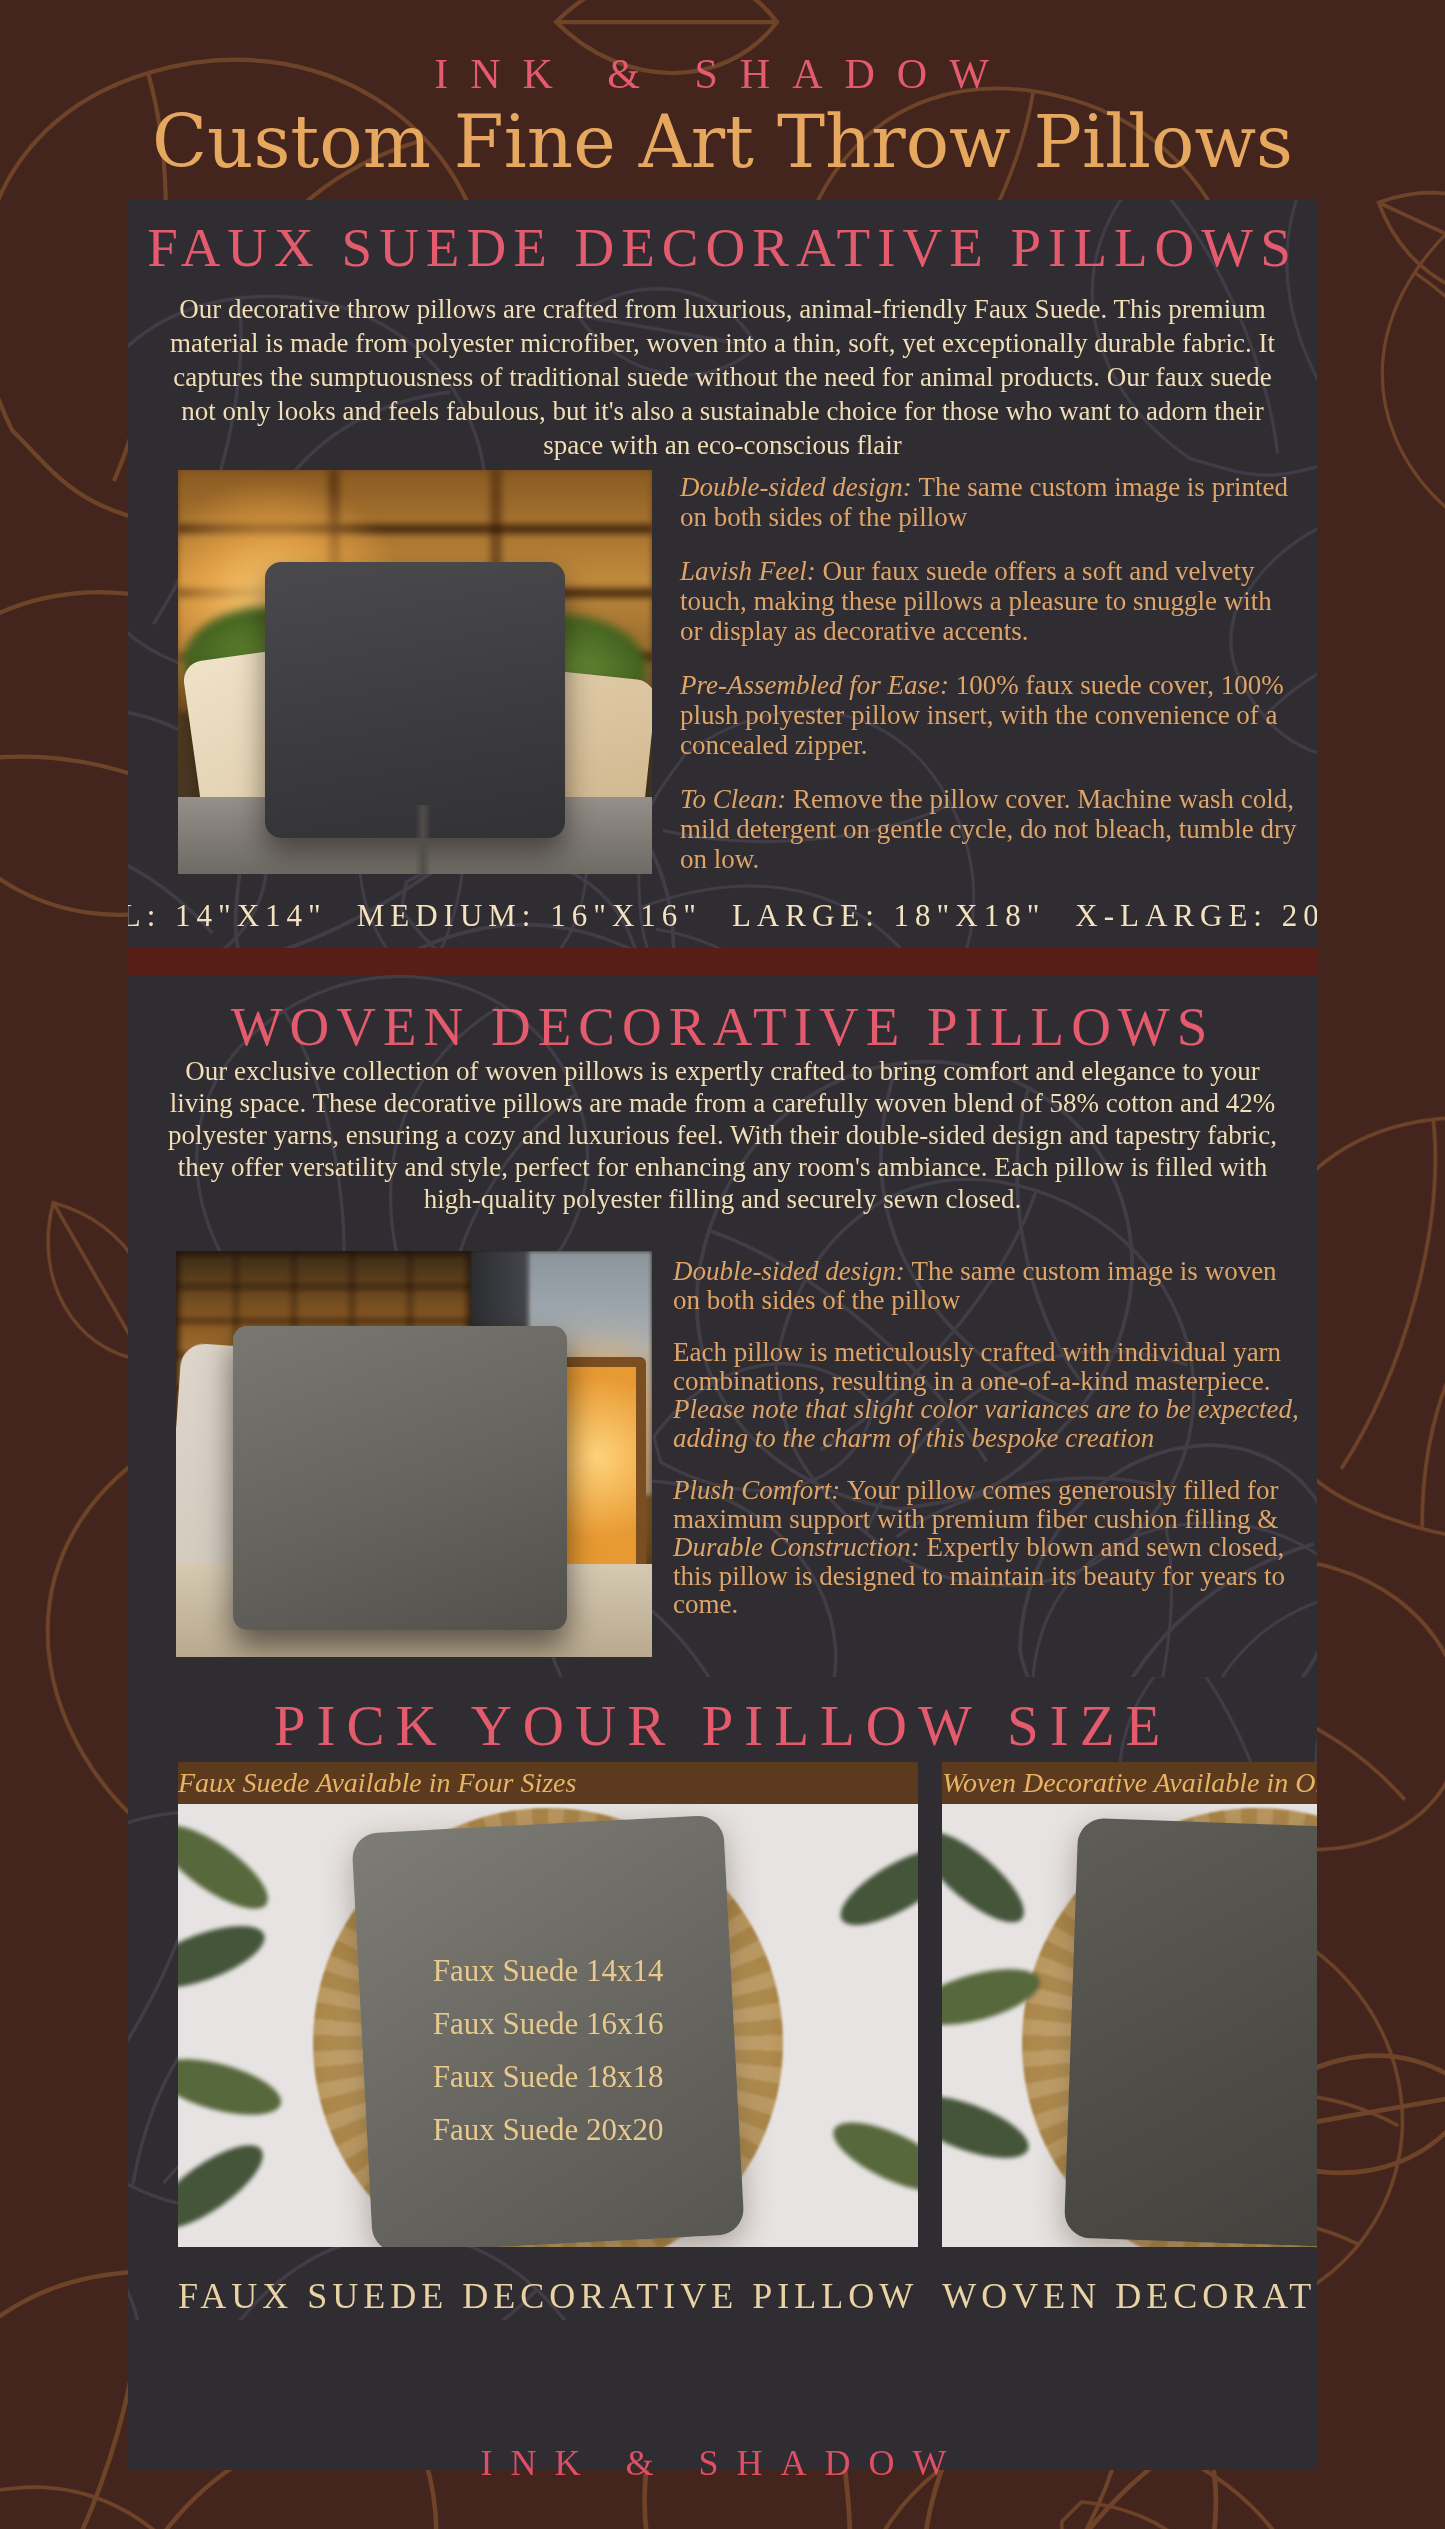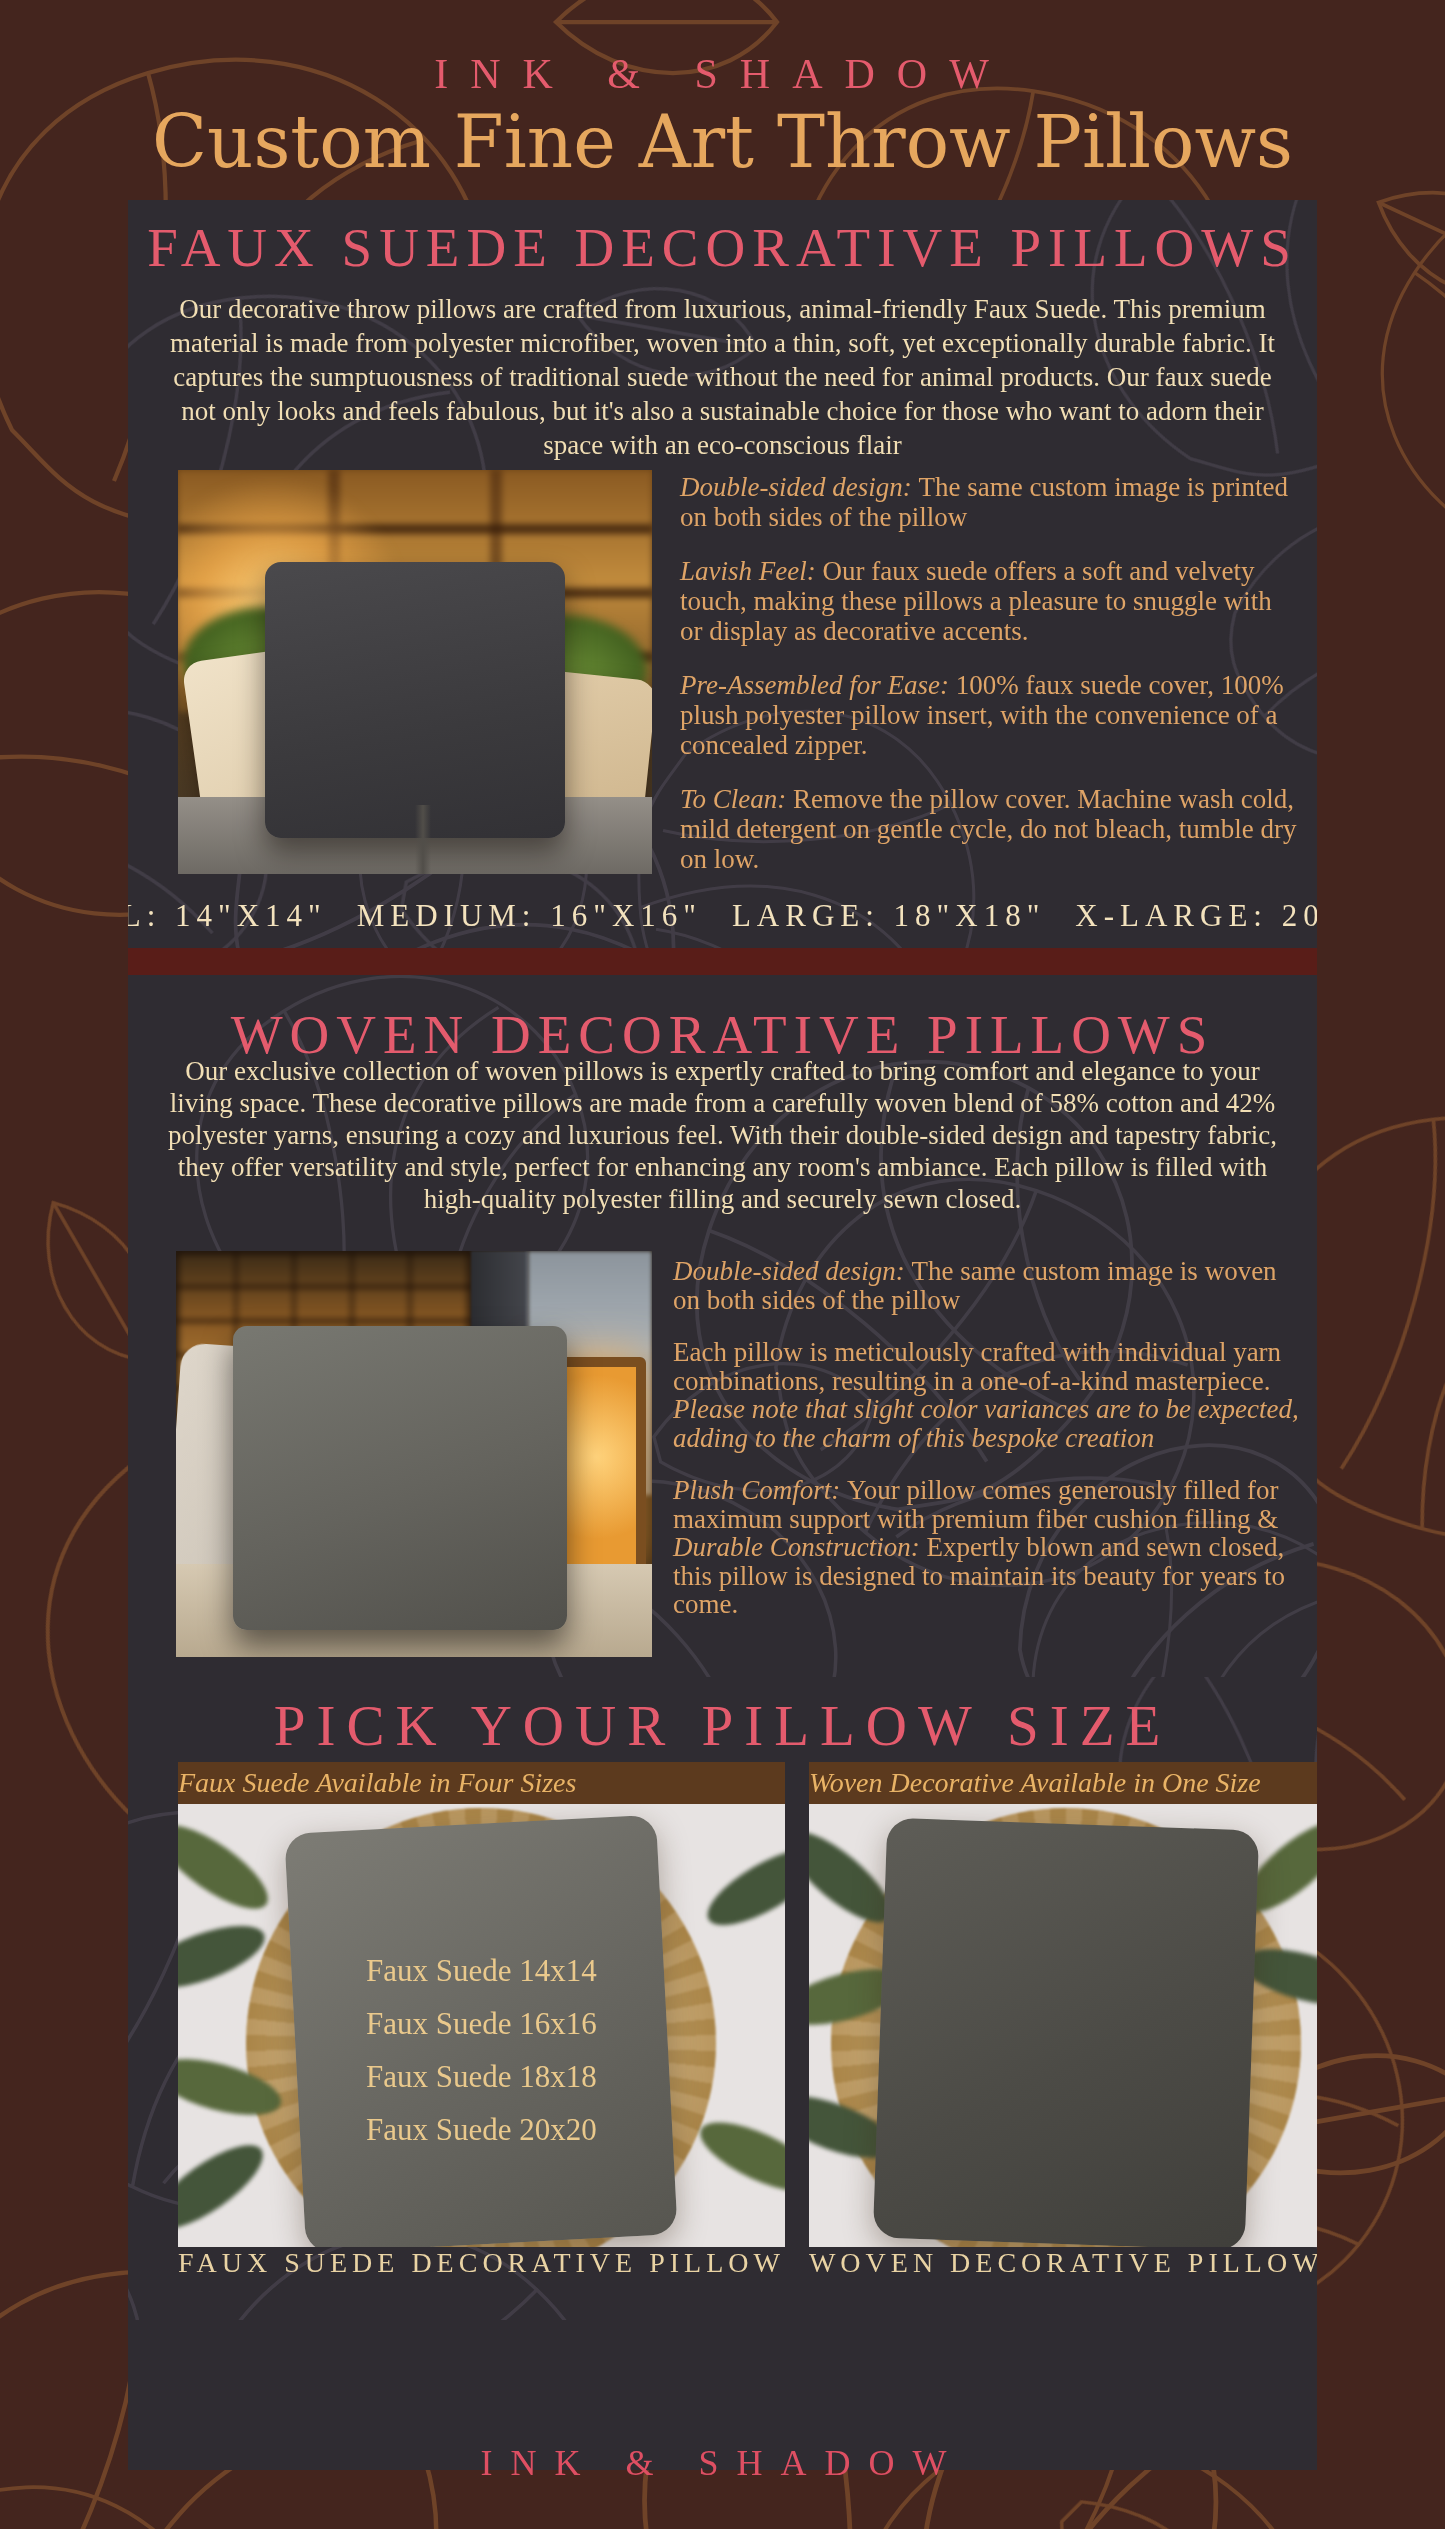--- a/index.html
+++ b/index.html
@@ -37,22 +37,22 @@
     color:#f3e2bd;font-size:31px;letter-spacing:6px;white-space:nowrap;}
   .one-size{position:absolute;text-align:center;color:#eec18f;font-size:30px;letter-spacing:8px;white-space:nowrap;}
   .care-line{position:absolute;color:var(--gold_deep,#dfa467);font-size:28px;}
 
   
   .cols{position:absolute;left:50px;right:50px;top:85px;display:flex;gap:24px;}
   .col{flex:1;display:flex;flex-direction:column;}
   .col-bar{height:42px;line-height:42px;background:var(--bar_brown,#5c3a1e);text-align:left;
     color:#e9b366;font-size:28px;font-style:italic;}
   .flat{position:relative;height:443px;background:#e7e3e2;overflow:hidden;}
-  .col-caption{margin-top:0;text-align:left;color:var(--caption_gold,#e9d3a4);
-    font-size:28px;letter-spacing:5px;white-space:nowrap;}
+  .col-caption{margin-top:28px;text-align:left;color:var(--caption_gold,#e9d3a4);
+    font-size:36px;letter-spacing:5px;white-space:nowrap;}
 
   
   .basket{position:absolute;left:50%;top:54%;width:470px;height:470px;transform:translate(-50%,-50%);
     border-radius:50%;background:repeating-conic-gradient(#ddbd81 0deg 4deg,#c4a05b 4deg 8deg);filter:blur(1px);}
   .basket::after{content:"";position:absolute;inset:0;border-radius:50%;
     background:radial-gradient(circle,rgba(255,250,235,.25) 25%,rgba(120,80,30,.4) 75%);}
   .leaf{position:absolute;width:130px;height:46px;border-radius:50%;background:#57683c;filter:blur(2px);}
   .leaf.dk{background:#44553a;}
   .flat-pillow{position:absolute;left:50%;top:52%;width:372px;height:420px;border-radius:26px;
     transform:translate(-50%,-50%) rotate(-3deg);
@@ -192,21 +192,21 @@
 
   <div class="panel" id="panel2">
     <svg class="floral" width="1189" height="758">
       <g class="panel-floral">
         <use href="#flora" transform="translate(-50,-30) scale(1.3) rotate(-15)"></use>
         <use href="#flora" transform="translate(820,0) scale(1.4) rotate(35)"></use>
         <use href="#flora" transform="translate(350,350) scale(1.5) rotate(-55)"></use>
         <use href="#flora" transform="translate(880,430) scale(1.2) rotate(5)"></use>
       </g>
     </svg>
-    <div class="sec-heading" style="top:28px">WOVEN DECORATIVE PILLOWS</div>
+    <div class="sec-heading" style="top:20px">WOVEN DECORATIVE PILLOWS</div>
     <div class="intro" style="top:80px;left:40px;right:40px;line-height:32px">Our exclusive collection of woven pillows is expertly crafted to bring comfort and elegance to your living space. These decorative pillows are made from a carefully woven blend of 58% cotton and 42% polyester yarns, ensuring a cozy and luxurious feel. With their double-sided design and tapestry fabric, they offer versatility and style, perfect for enhancing any room's ambiance. Each pillow is filled with high-quality polyester filling and securely sewn closed.</div>
 
     <div class="photo" id="photo2">
       <div class="fp-stone"></div>
       <div class="fp-col"></div>
       <div class="fp-window"></div>
       <div class="fp-lantern"></div>
       <div class="fp-white-pillow"></div>
       <div class="blade" style="right:31%;top:30%;transform:rotate(-18deg)"></div>
       <div class="blade" style="right:29%;top:27%;transform:rotate(-4deg)"></div>

